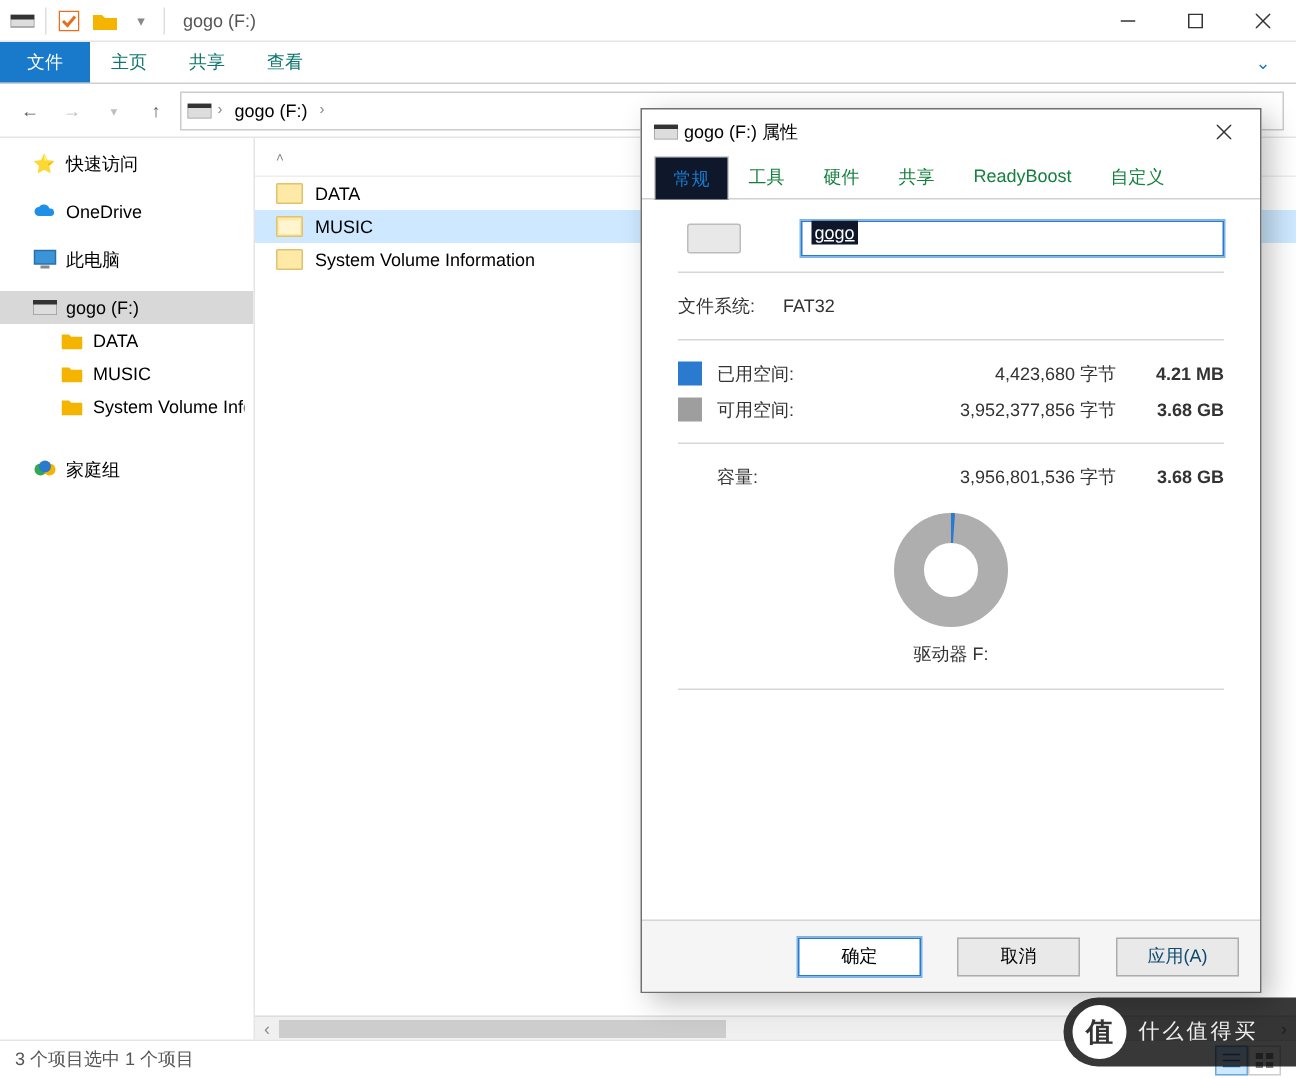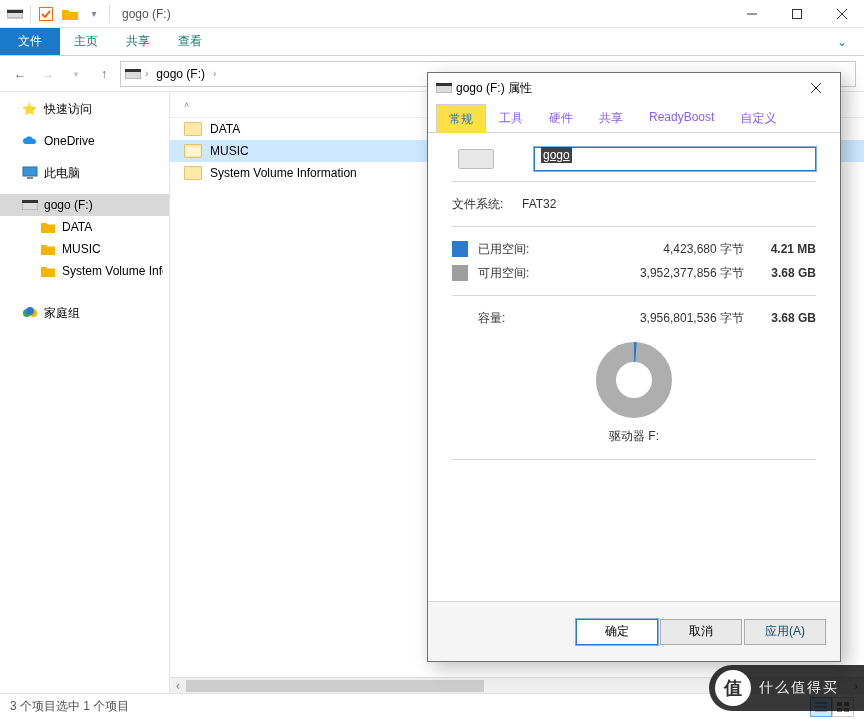--- a/index.html
+++ b/index.html
@@ -51,37 +51,37 @@
 .statusbar .views { margin-left:auto; display:flex; gap:0; }
 .statusbar .viewbtn { width:22px; height:20px; border:1px solid #ccc; display:flex; align-items:center; justify-content:center; }
 .statusbar .viewbtn.active { background:#cde8ff; border-color:#6aa9e0; }
 
 
 .dialog { position: absolute; left: 427px; top: 72px; width: 414px; height: 590px; background: #fff; border: 1px solid #707070; box-shadow: 6px 6px 18px rgba(0,0,0,.25); display:flex; flex-direction:column;}
 .dlg-title { height: 30px; display: flex; align-items: center; padding: 0 8px; }
 .dlg-title .t { flex: 1; padding-left: 4px; }
 .dlg-title .close { width: 32px; height: 22px; display:flex; align-items:center; justify-content:center; }
 .dlg-tabs { display: flex; height: 30px; border-bottom: 1px solid #d0d0d0; padding: 0 8px;}
-.dlg-tab { padding: 6px 12px 4px; color: #8b5cf6; border:1px solid transparent; border-bottom:none; background:#fff;}
-.dlg-tab.active { border-color: #d0d0d0; color:#1979ca; position:relative; top:1px; background:#fde047;}
+.dlg-tab { padding: 6px 12px 4px; color: #15803d; border:1px solid transparent; border-bottom:none; background:#fff;}
+.dlg-tab.active { border-color: #d0d0d0; color:#1979ca; position:relative; top:1px; background:#0f172a;}
 .dlg-body { flex:1; padding: 14px 24px 8px; overflow:hidden; color:#333;}
 .dlg-row { display:flex; align-items:center; min-height:24px; }
 .dlg-row .lbl { width:70px; }
 .dlg-sep { height:1px; background:#d6d6d6; margin:10px 0; }
 .name-input { flex:1; height:24px; border:1px solid #2a7ad0; outline:1px solid #7eb3e5; padding:0 6px; background:#fff; color:#fff;}
-.name-input span { background:#404040; padding:1px 2px;text-decoration:underline; }
+.name-input span { background:#0f172a; padding:1px 2px;text-decoration:underline; }
 .drive-ico { width:36px; height:20px; background:#e8e8e8; border:1px solid #bcbcbc; border-radius:2px; margin-left:6px;}
 .space-sw { width:16px; height:16px; margin-right:10px; }
 .sw-used { background:#2a7ad0; }
 .sw-free { background:#9e9e9e; }
 .bytes { margin-left:auto; width:150px; text-align:right; padding-right:12px;}
 .human { width:60px; text-align:right;font-weight:bold; }
 .donut-wrap { display:flex; justify-content:center; padding:8px 0 6px;}
 .caption { text-align:center; padding-bottom:4px;}
-.dlg-buttons { height:60px; border-top:1px solid #d6d6d6; display:flex; align-items:center; justify-content:flex-end; gap:2px; padding:0 14px; background:#f5f5f5;}
+.dlg-buttons { height:48px; border-top:1px solid #d6d6d6; display:flex; align-items:center; justify-content:flex-end; gap:24px; padding:0 14px; background:#f5f5f5;}
 .btn { min-width:82px; height:26px; border:1px solid #adadad; background:#e9e9e9; display:flex; align-items:center; justify-content:center; }
 .btn.primary { border-color:#2a7ad0; outline:1px solid #7eb3e5; background:#fff;}
 .btn.disabled { color:#0c4a6e; }
 
 
 .watermark { position:absolute; right:0; bottom:8px; width:155px; height:46px; background:rgba(0,0,0,.78); color:#eee; border-radius:23px 0 0 23px; display:flex; align-items:center; gap:8px; padding:0 10px 0 6px; font-size:14px;}
 .wm-circle { width:36px; height:36px; border-radius:50%; background:#fff; color:#333; font-weight:bold; display:flex; align-items:center; justify-content:center; font-size:18px;}
 .wm-txt { letter-spacing:2px; }
 
 

